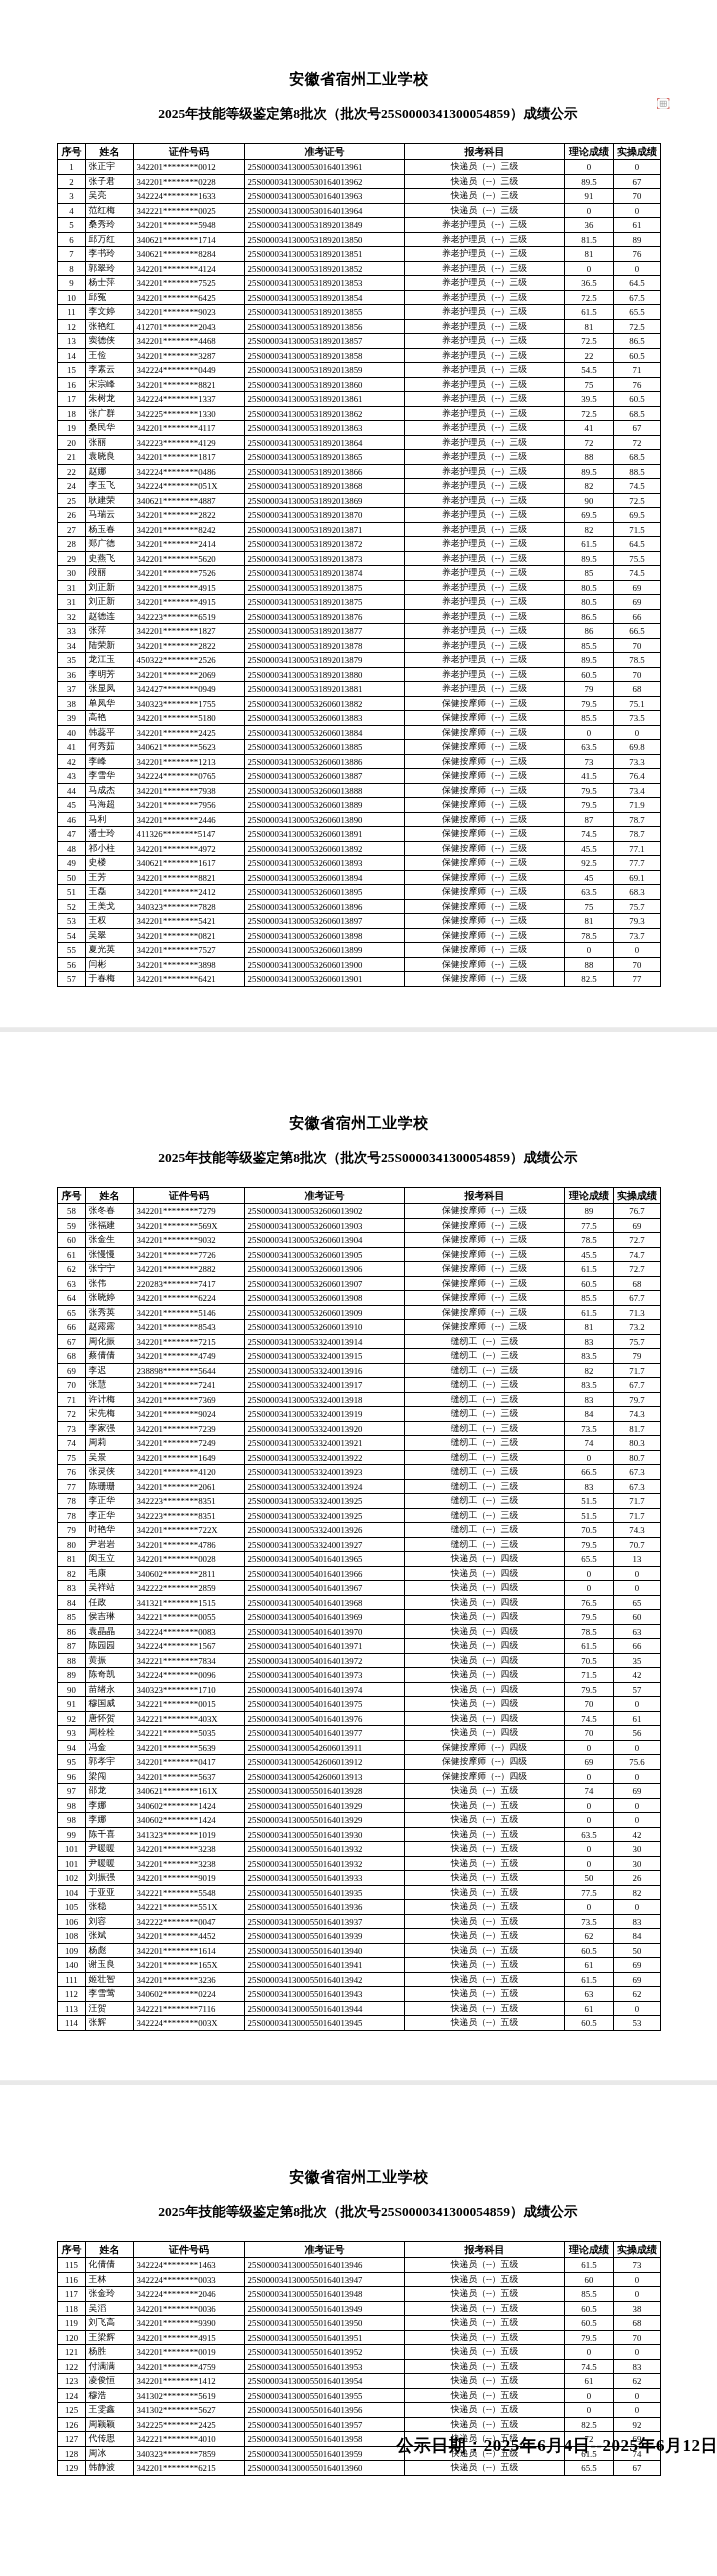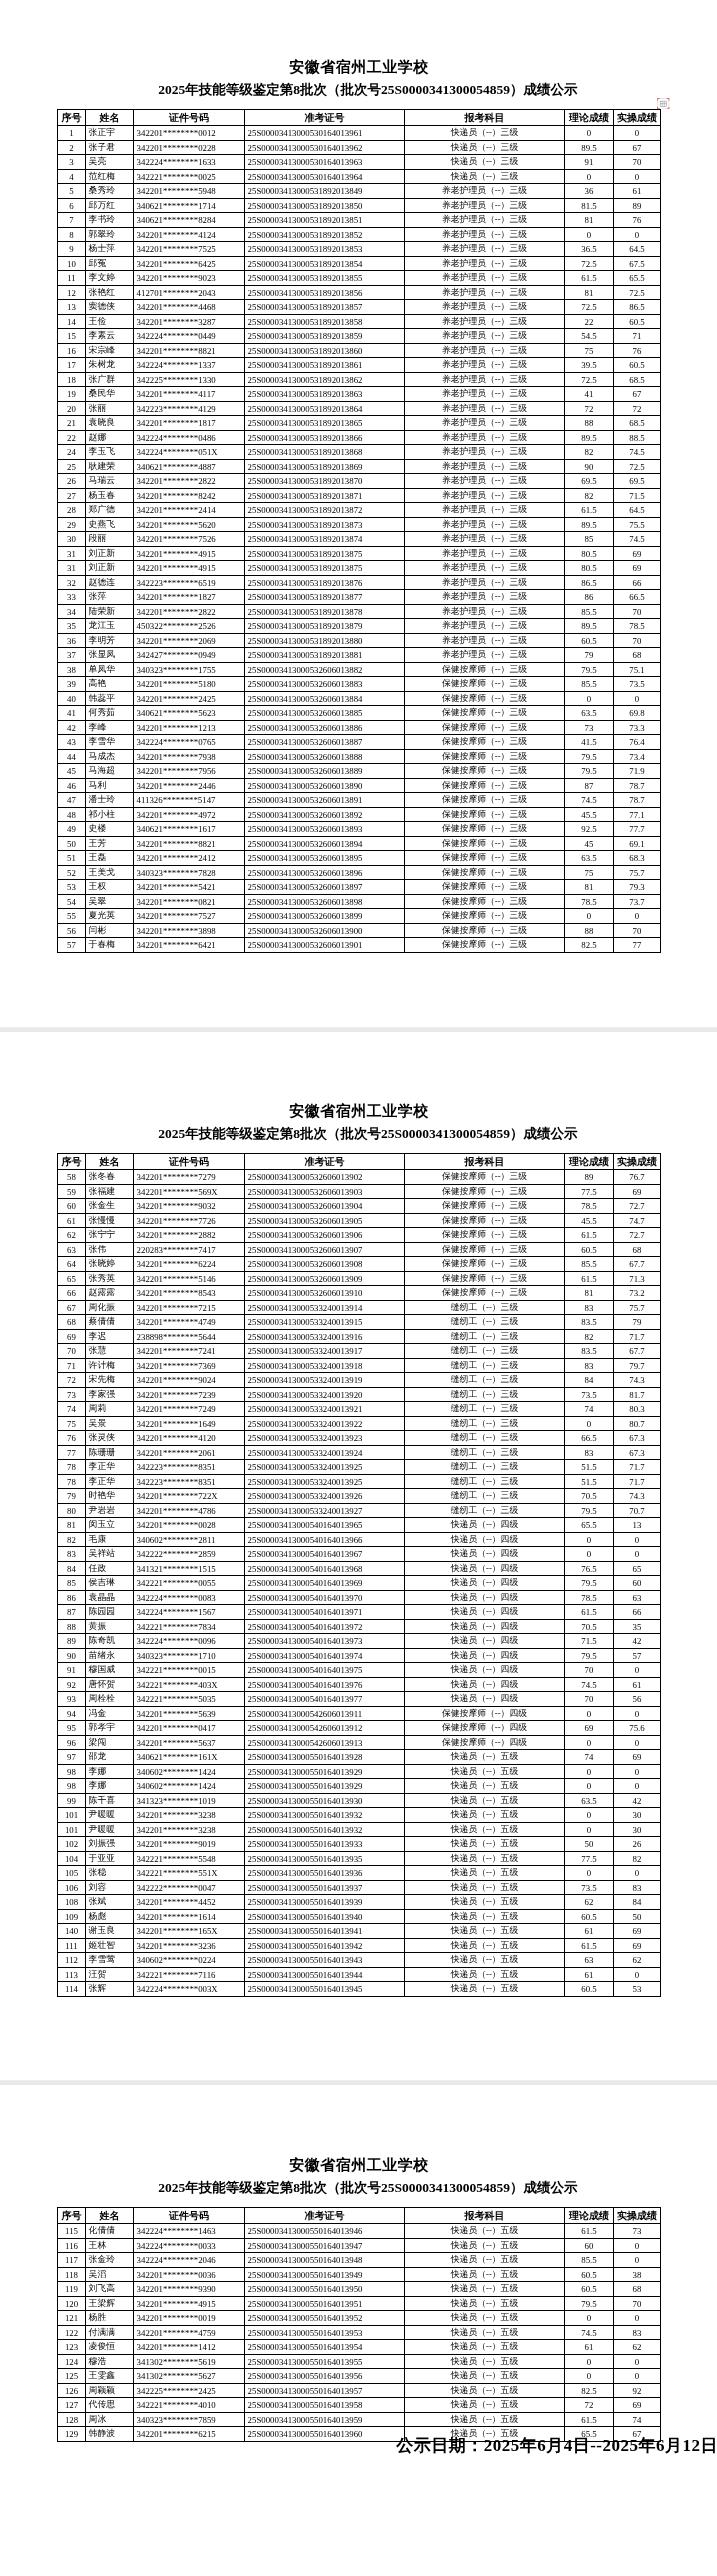--- a/index.html
+++ b/index.html
@@ -1,23 +1,23 @@
 <!DOCTYPE html>
 <html style="font-size:8.3px"><head>
 <meta charset="utf-8">
 <style>
   html,body{margin:0;padding:0;}
   body{
     width:718px;height:2576px;position:relative;background:#ffffff;
     font-family:"Liberation Serif","DejaVu Serif",serif;color:#000;
   }
   .doc-section{position:absolute;left:0;width:718px;text-align:center;}
-  .doc-title{font-size:15px;font-weight:bold;margin:4px;line-height:18.7px;letter-spacing:0.5px;}
+  .doc-title{font-size:15px;font-weight:bold;margin:16px;line-height:18.7px;letter-spacing:0.5px;}
   .doc-subtitle{font-size:13.5px;font-weight:bold;margin:1px 0 0;line-height:17.7px;padding-left:18px;}
-  table.results{margin:11px auto 0;border-collapse:collapse;table-layout:fixed;width:604px;background:#fff;}
+  table.results{margin:21px auto 0;border-collapse:collapse;table-layout:fixed;width:604px;background:#fff;}
   table.results th,table.results td{
     border:1px solid #000;height:13.5px;padding:0 2.6px;font-size:8.8px;
     overflow:hidden;white-space:nowrap;
   }
   table.results th{font-size:10px;font-weight:bold;text-align:center;padding:0.5px 1px;}
   td.c0,td.c4,td.c5,td.c6{text-align:center;}
   td.c1,td.c2,td.c3{text-align:left;}
   .page-break{position:absolute;left:0;width:718px;height:3.6px;background:#e9e9e9;box-shadow:0 -0.5px 0 #dddddd;}
   .footer-date{position:absolute;left:0;width:718px;text-align:right;top:2434px;
     font-size:17px;font-weight:bold;letter-spacing:0.5px;}

